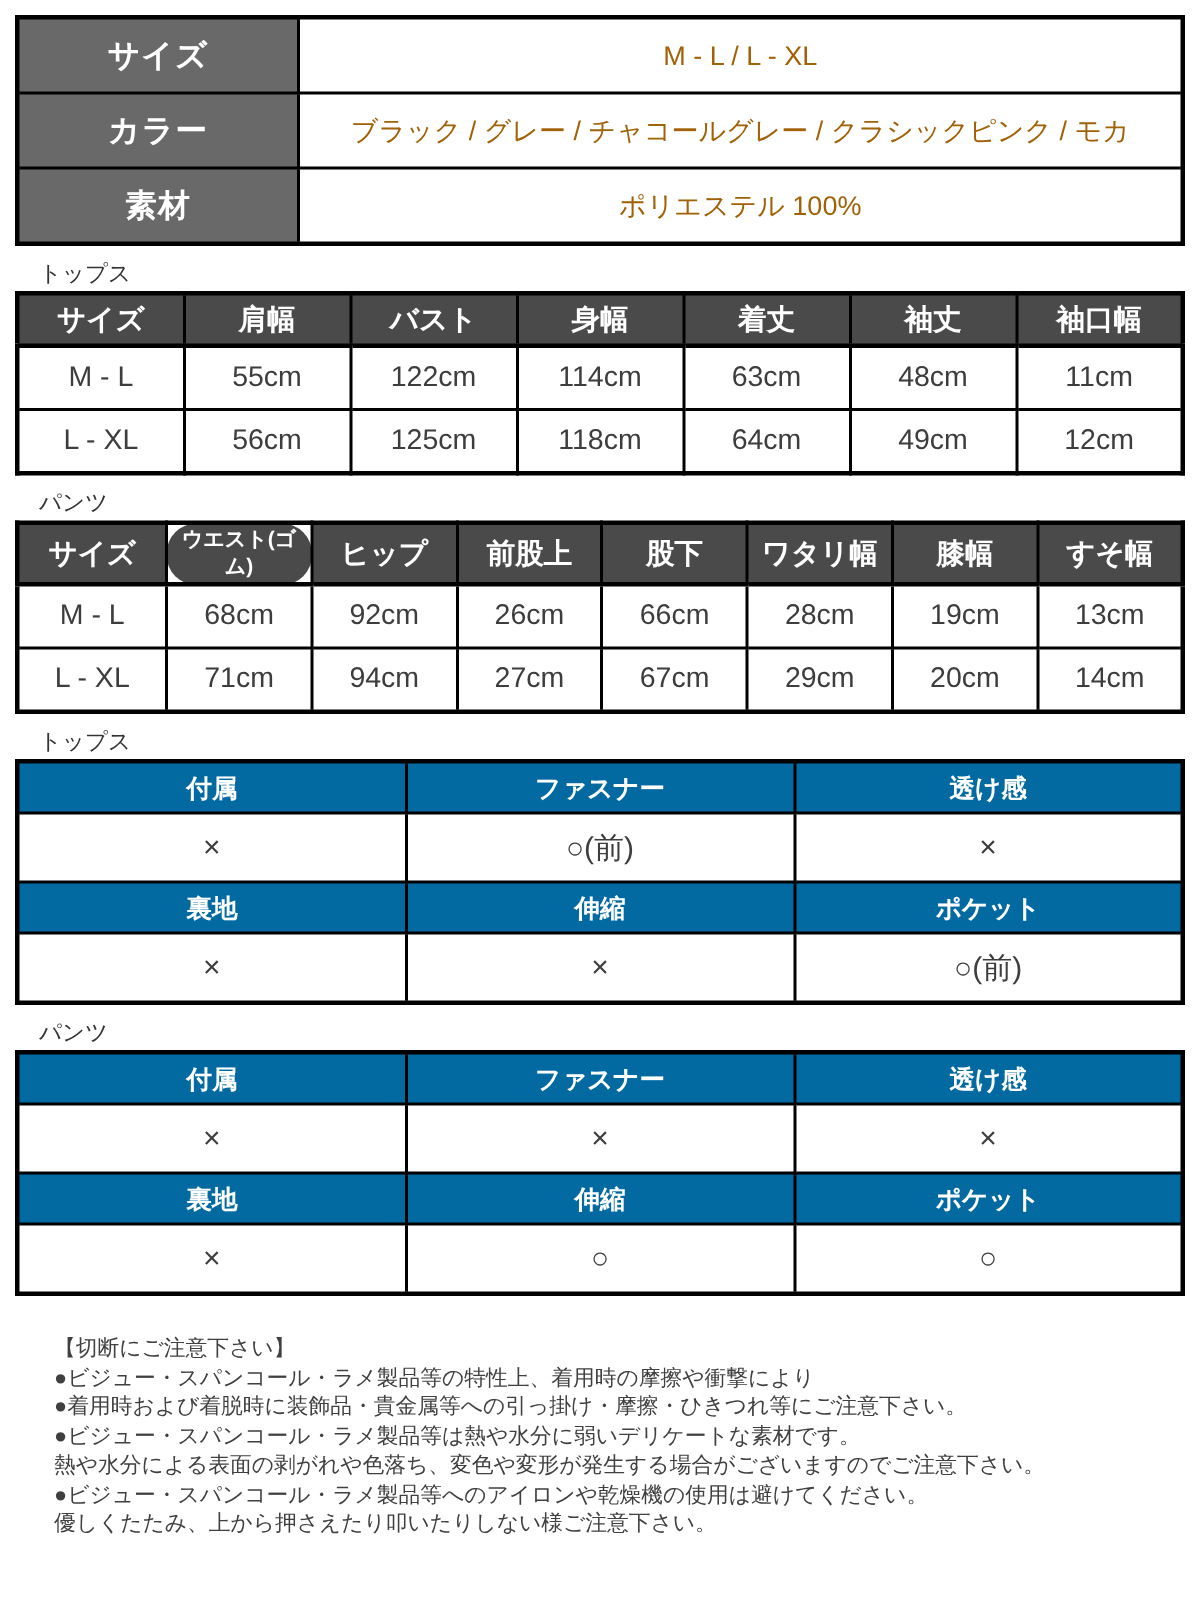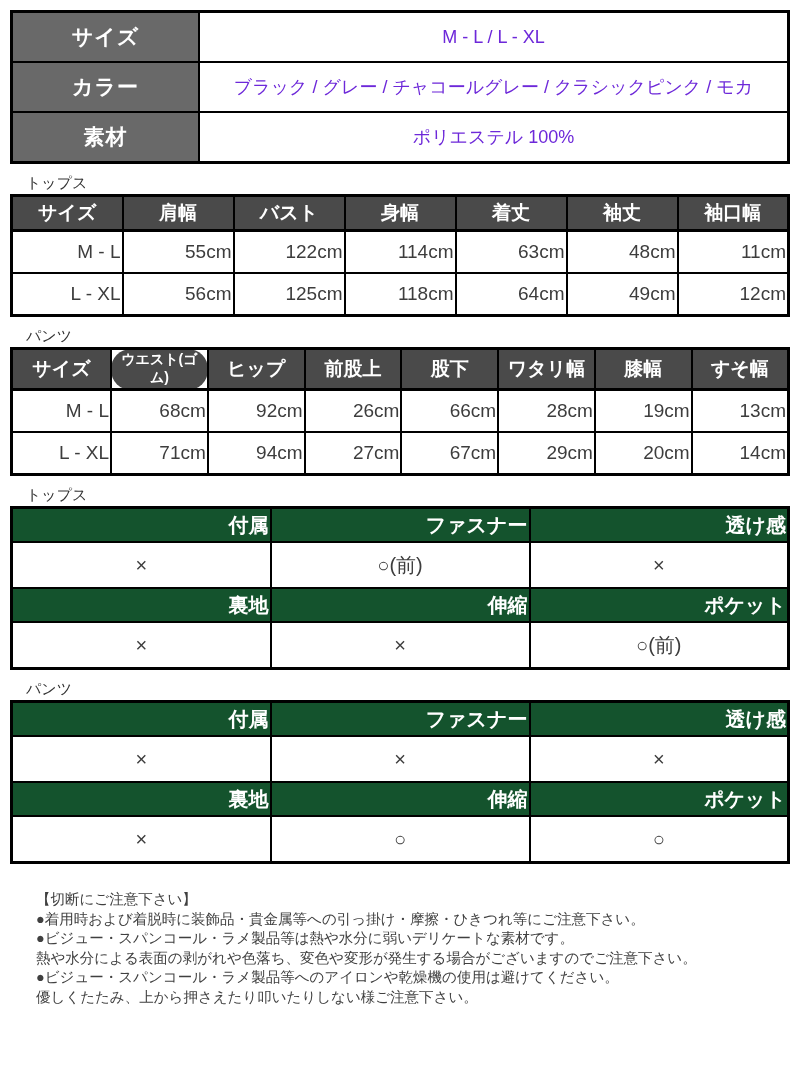--- a/index.html
+++ b/index.html
@@ -14,42 +14,42 @@
   table{border-collapse:collapse;width:780px;table-layout:fixed;}
   table, th, td{border:2px solid #000;}
   table{border-width:3px;}
 
   
   .spec-table td{height:46px;text-align:center;vertical-align:middle;}
   .spec-table .hcell{
     width:183px;background:#696969;color:#fff;font-weight:bold;
     font-size:21px;letter-spacing:1px;
   }
-  .spec-table .vcell{font-size:18px;color:#6d28d9;}
+  .spec-table .vcell{font-size:18px;color:#a16207;}
 
   
   .section-label{
     font-size:15px;color:#333;margin:10px 0 2px 16px;line-height:18px;
   }
 
   
   .size-table th{
     background:#4a4a4a;color:#fff;font-weight:bold;font-size:19px;
     height:30px;vertical-align:middle;border-bottom-width:3px;
   }
   .size-table th.small{font-size:14px;border-radius:20px;}
   .size-table td{
-    height:38px;text-align:right;vertical-align:middle;
+    height:38px;text-align:center;vertical-align:middle;
     font-size:19px;color:#3d3d3d;
   }
 
   
   .feat-table th{
-    background:#14532d;color:#fff;font-weight:bold;font-size:20px;
-    height:30px;vertical-align:middle;text-align:right;
+    background:#0369a1;color:#fff;font-weight:bold;font-size:17px;
+    height:30px;vertical-align:middle;
   }
   .feat-table td{
     height:42px;text-align:center;vertical-align:middle;
     font-size:20px;color:#3d3d3d;
   }
 
   
   .notes{margin:26px 0 0 26px;font-size:14.5px;color:#404040;}
   .notes div{line-height:19.5px;}
 </style>
@@ -191,20 +191,21 @@
       <tr>
         <td>×</td>
         <td>○</td>
         <td>○</td>
       </tr>
     </tbody>
   </table>
 
   <div class="notes">
     <div>【切断にご注意下さい】</div>
+    <div>●ビジュー・スパンコール・ラメ製品等の特性上、着用時の摩擦や衝撃により</div>
     <div>●着用時および着脱時に装飾品・貴金属等への引っ掛け・摩擦・ひきつれ等にご注意下さい。</div>
     <div>●ビジュー・スパンコール・ラメ製品等は熱や水分に弱いデリケートな素材です。</div>
     <div>熱や水分による表面の剥がれや色落ち、変色や変形が発生する場合がございますのでご注意下さい。</div>
     <div>●ビジュー・スパンコール・ラメ製品等へのアイロンや乾燥機の使用は避けてください。</div>
     <div>優しくたたみ、上から押さえたり叩いたりしない様ご注意下さい。</div>
 
   </div>
 
 </div>
 

